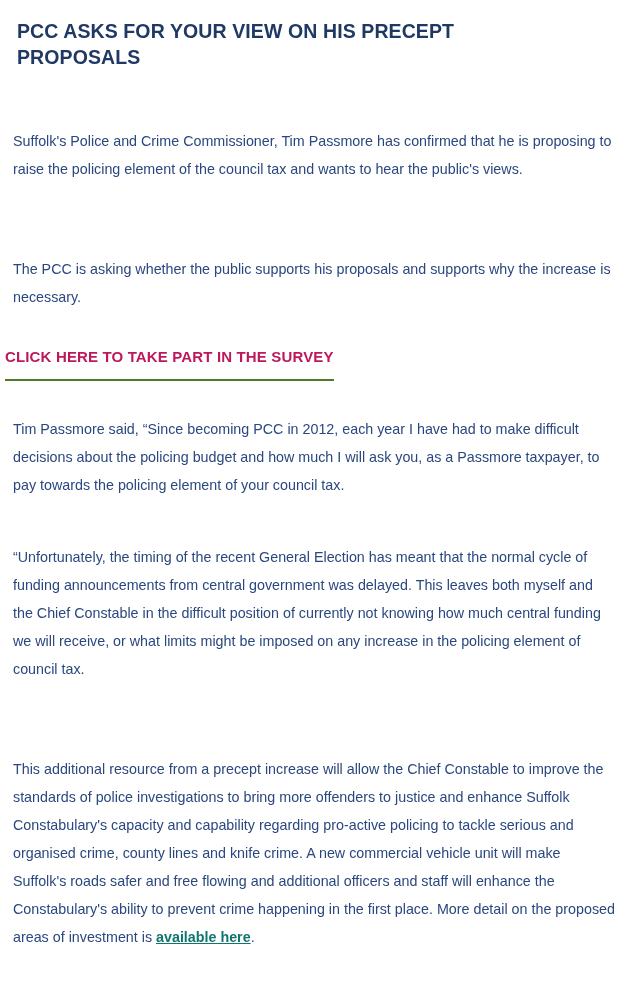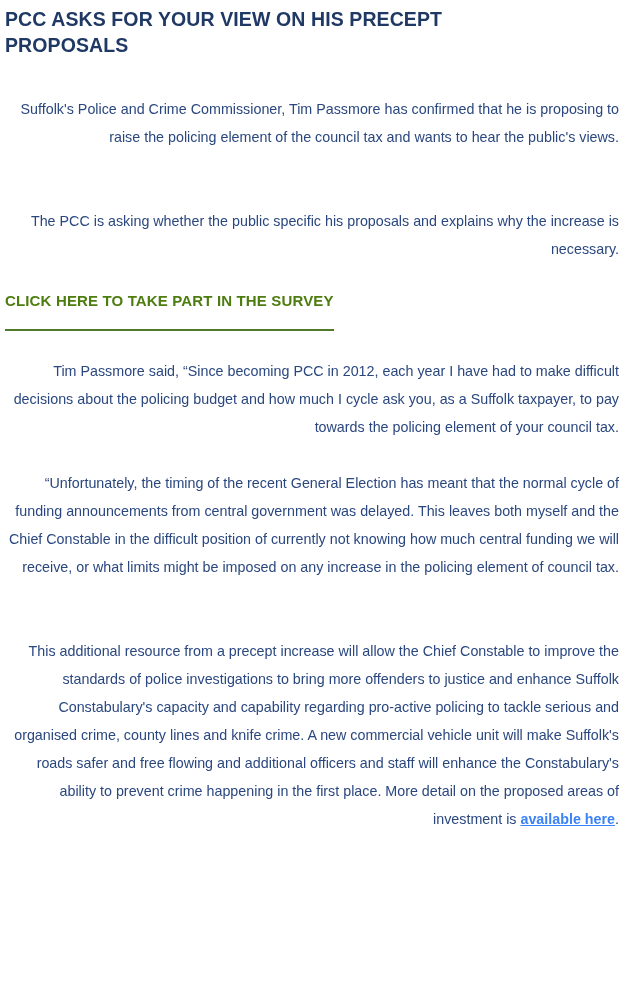--- a/index.html
+++ b/index.html
@@ -20,79 +20,78 @@
     box-sizing: border-box;
     padding: 0 8px 0 5px;
     position: relative;
   }
   .article-title {
     font-size: 19.5px;
     font-weight: bold;
     color: #1F3864;
     line-height: 1.35;
     letter-spacing: 0.1px;
-    margin: 0;
+    margin: 12px;
     padding-top: 6px;
     max-width: 560px;
   }
   .para {
     font-size: 14.3px;
     line-height: 28px;
     color: #2A477F;
-    margin: 0;
+    margin: 8px;
     padding: 0;
     max-width: 614px;
-    text-align: right;
   }
   .spacer-after-title { height: 36px; }
   .gap { height: 28px; }
   .gap-sm { height: 26px; }
 
   .survey-link {
     display: inline-block;
     font-size: 15px;
     font-weight: bold;
-    color: #4d7c0f;
+    color: #be185d;
     text-decoration: none;
     border-bottom: 2px solid #4F7A28;
-    padding-bottom: 18px;
+    padding-bottom: 12px;
     letter-spacing: 0.15px;
     line-height: 20px;
   }
   .inline-strong-link {
     font-weight: bold;
-    color: #3b82f6;
+    color: #0f766e;
     text-decoration: underline;
   }
 </style>
 </head>
 <body>
 
 <div class="page">
 
   <h1 class="article-title">PCC ASKS FOR YOUR VIEW ON HIS PRECEPT PROPOSALS</h1>
 
   <div class="spacer-after-title"></div>
 
   <p class="para">Suffolk's Police and Crime Commissioner, Tim Passmore has confirmed that he is proposing to raise the policing element of the council tax and wants to hear the public's views.</p>
 
   <div class="gap"></div>
 
 
   <div class="gap"></div>
 
-  <p class="para">The PCC is asking whether the public specific his proposals and explains why the increase is necessary.</p>
+  <p class="para">The PCC is asking whether the public supports his proposals and supports why the increase is necessary.</p>
 
   <div class="gap"></div>
 
   <a href="#" class="survey-link">CLICK HERE TO TAKE PART IN THE SURVEY</a>
 
   <div class="gap-sm"></div>
 
-  <p class="para">Tim Passmore said, “Since becoming PCC in 2012, each year I have had to make difficult decisions about the policing budget and how much I cycle ask you, as a Suffolk taxpayer, to pay towards the policing element of your council tax.</p>
+  <p class="para">Tim Passmore said, “Since becoming PCC in 2012, each year I have had to make difficult decisions about the policing budget and how much I will ask you, as a Passmore taxpayer, to pay towards the policing element of your council tax.</p>
 
   <div class="gap"></div>
 
   <p class="para">“Unfortunately, the timing of the recent General Election has meant that the normal cycle of funding announcements from central government was delayed. This leaves both myself and the Chief Constable in the difficult position of currently not knowing how much central funding we will receive, or what limits might be imposed on any increase in the policing element of council tax.</p>
 
   <div class="gap"></div>
 
 
   <div class="gap"></div>
 

